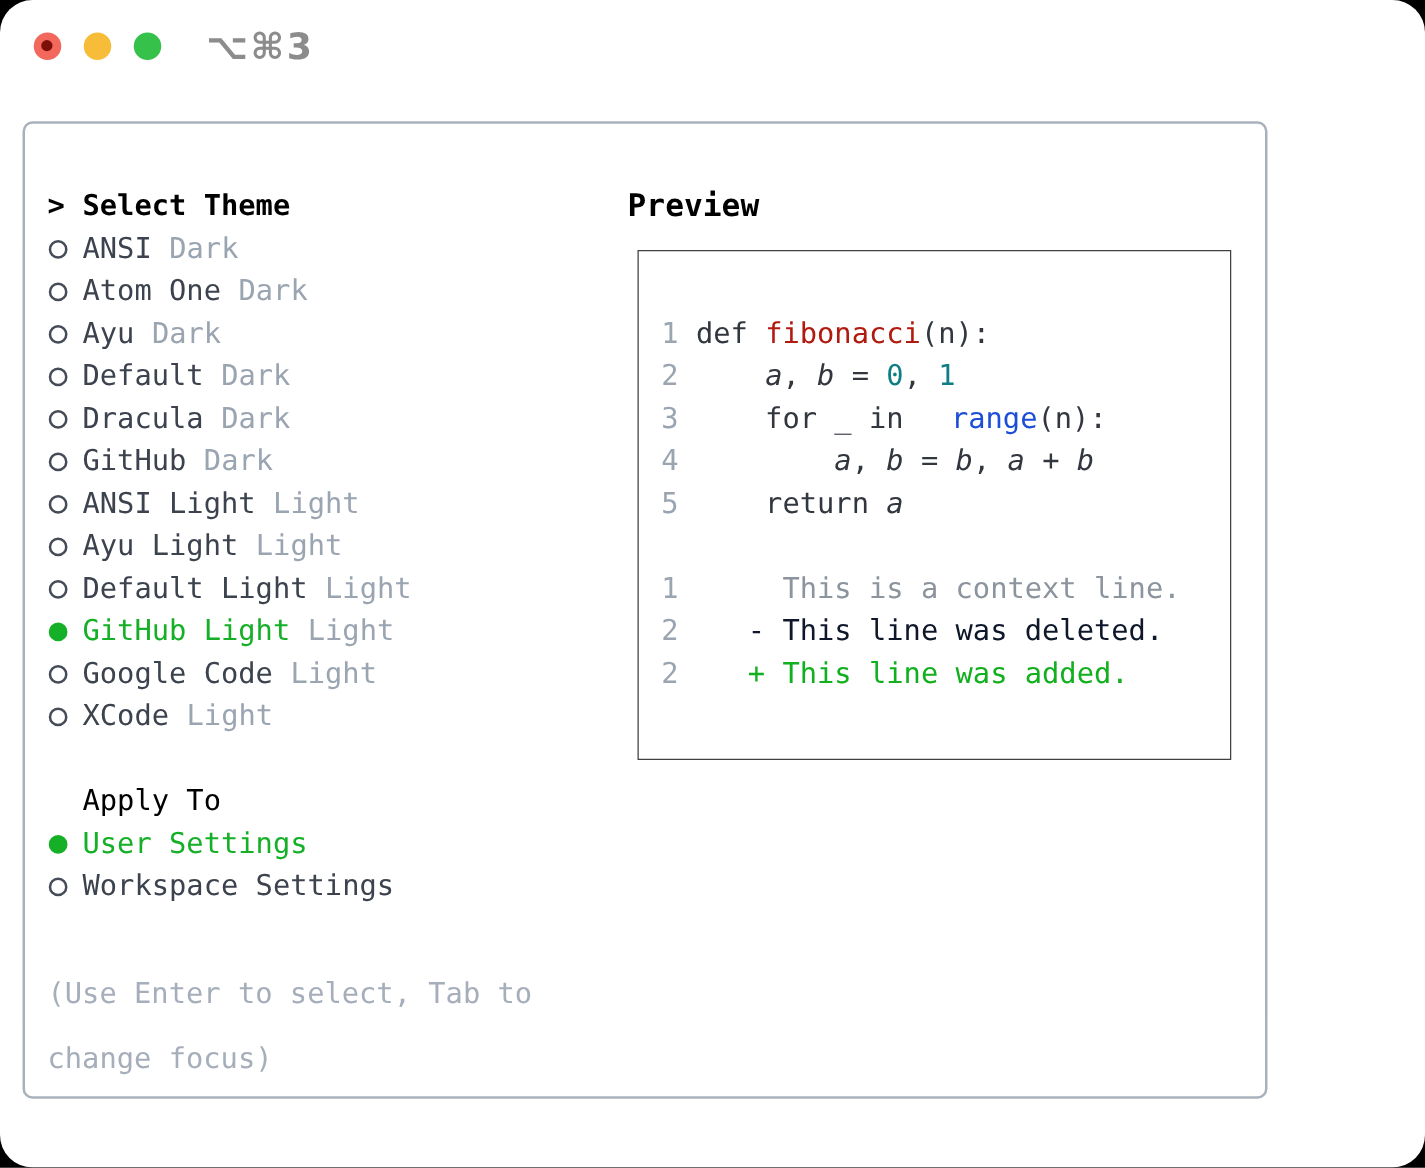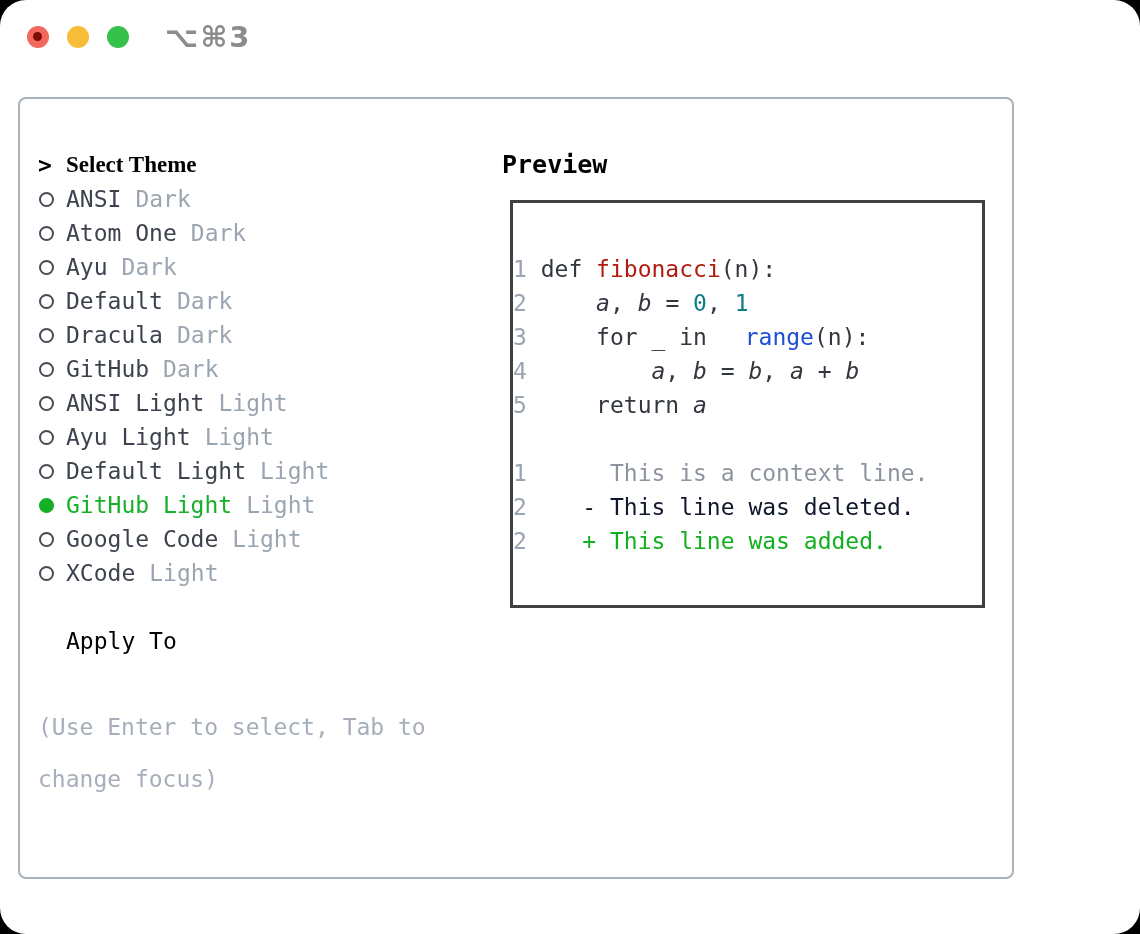--- a/index.html
+++ b/index.html
@@ -18,32 +18,32 @@
   
   .panel{position:absolute;left:18px;top:97px;width:992px;height:778px;
     border:2px solid #a9b2bc;border-radius:8px;}
   
   .list{position:absolute;left:18px;top:49px;}
   .row{display:flex;align-items:center;height:34px;font-size:23px;color:#3d434e;white-space:pre;}
   .marker{width:28px;display:flex;align-items:center;flex:none;}
   .radio{width:11px;height:11px;border:2.5px solid #454c57;border-radius:50%;margin-left:1px;}
   .radio.on{background:#15b027;border-color:#15b027;}
   .chev{font-weight:bold;color:#000;}
-  .head{font-weight:bold;color:#000;font-family:Liberation Serif, serif;}
+  .head{font-weight:bold;color:#000;}
   .subhead{color:#000;}
   .name{color:#3d434e;}
   .name.sel{color:#15b027;}
   .variant{color:#9aa5b1;margin-left:14px;}
   .gap{height:34px;}
   .hint{color:#a5aeba;margin-top:18px;}
   
   .preview-label{position:absolute;left:482px;top:49px;height:34px;line-height:34px;
     font-size:25px;font-weight:bold;color:#000;}
   .pbox{position:absolute;left:490px;top:101px;width:475px;height:408px;
-    border:3px solid #404040;box-sizing:border-box;padding:49px 0 0 0;}
+    border:1px solid #404040;box-sizing:border-box;padding:49px 0 0 18px;}
   .pline{height:34px;line-height:34px;font-size:23px;white-space:pre;}
   .lineno{color:#9aa5b1;}
   .t-plain{color:#32373f;}
   .t-func{color:#b11a0f;}
   .t-num{color:#0e7e85;}
   .t-call{color:#1d4ed8;margin-left:24px;}
   .t-var{color:#32373f;font-style:italic;}
   .diff{margin-top:34px;}
   .d-ctx{color:#8c949e;}
   .d-del{color:#0f172a;}
@@ -84,20 +84,24 @@
           <div class="row"><span class="marker"><span class="radio"></span></span><span class="name">XCode</span><span class="variant">Light</span></div>
         </div>
 
       <div class="gap"></div>
 
       <div class="row">
         <span class="marker"></span>
         <span class="subhead">Apply To</span>
       </div>
 
+      <div id="apply-rows">
+          <div class="row"><span class="marker"><span class="radio on"></span></span><span class="name sel">User Settings</span></div>
+          <div class="row"><span class="marker"><span class="radio"></span></span><span class="name">Workspace Settings</span></div>
+        </div>
 
       <div class="gap"></div>
 
       <div class="row hint">(Use Enter to select, Tab to</div>
       <div class="row hint">change focus)</div>
     </div>
 
     <div class="preview-label">Preview</div>
 
     <div class="pbox">

